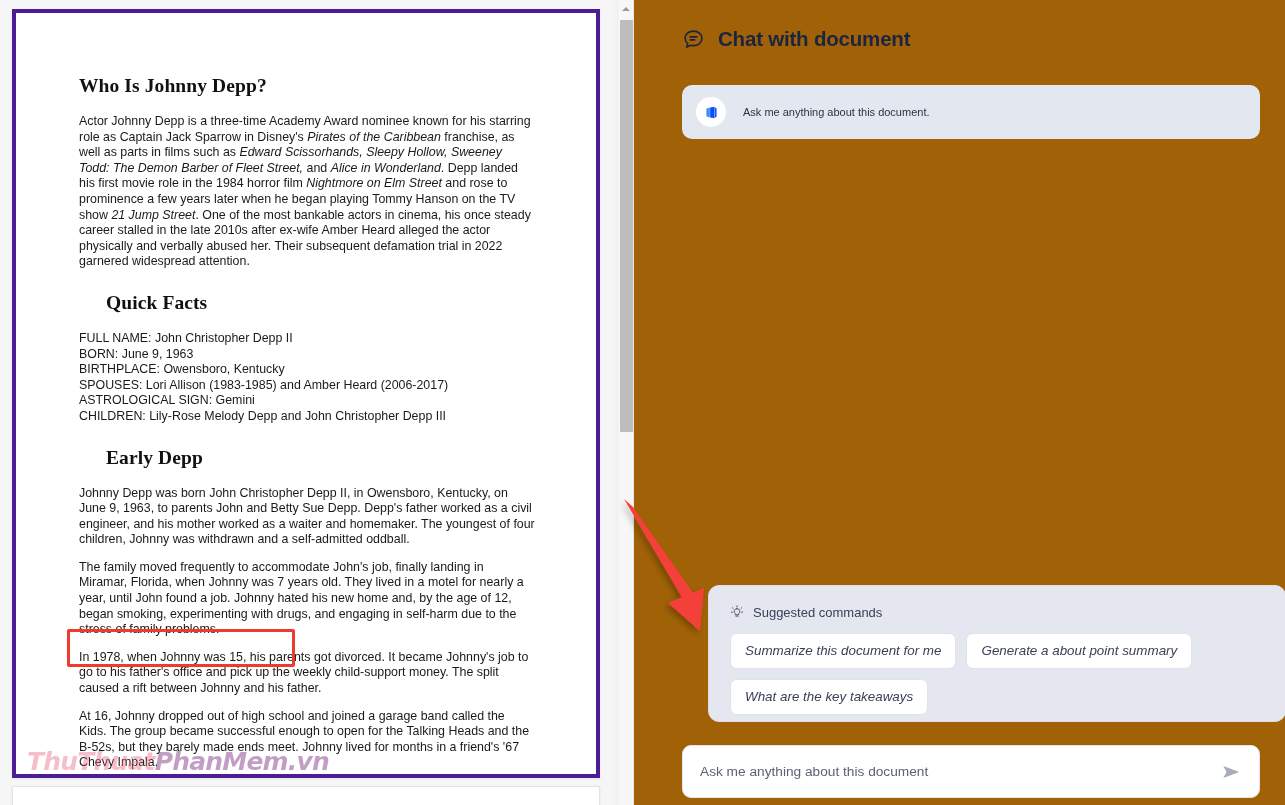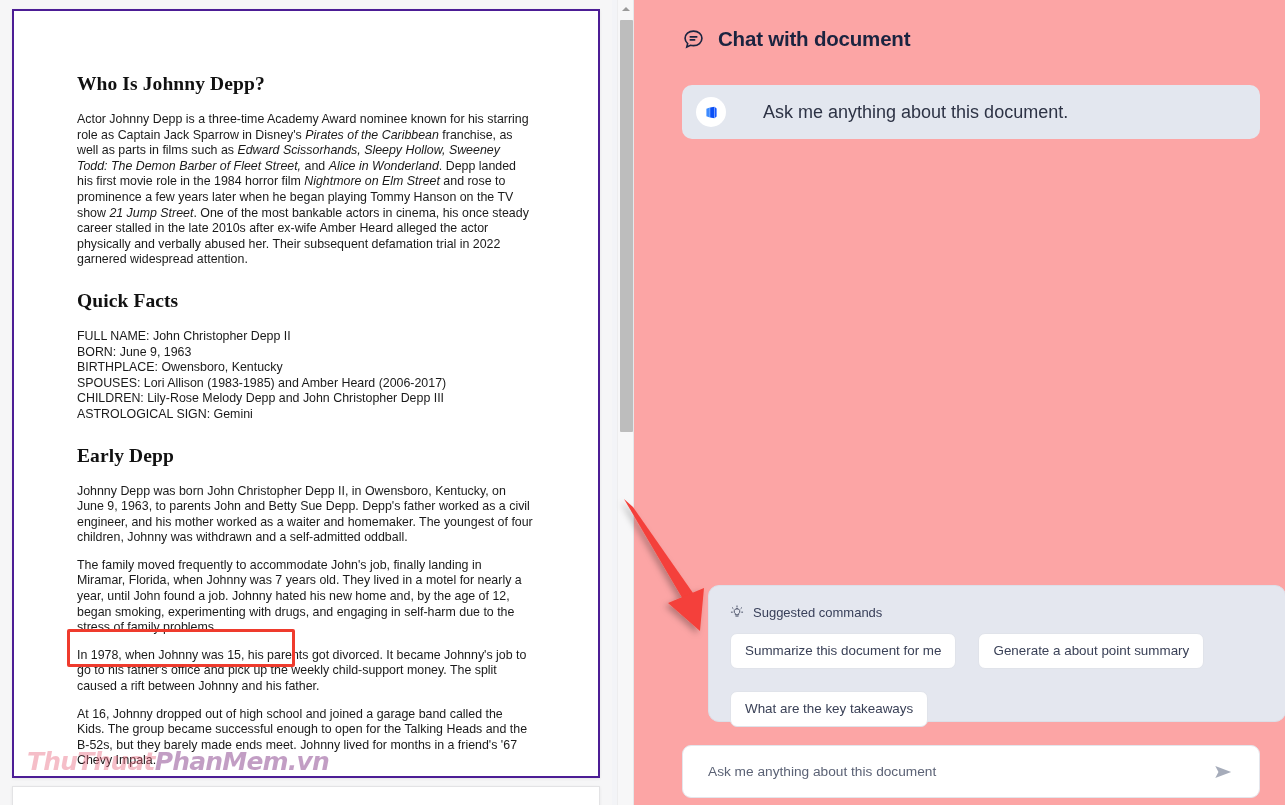--- a/index.html
+++ b/index.html
@@ -12,35 +12,35 @@
   #app { position: relative; width: 1285px; height: 805px; background: #f3f4f7; }
 
   
   .doc-viewer {
     position: absolute; left: 0; top: 0; width: 612px; height: 805px;
     background: #f6f6f7; overflow: hidden;
   }
   .doc-page {
     position: absolute; left: 12px; top: 9px; width: 588px; height: 769px;
     background: #ffffff;
-    border: 2px solid #4c1d95;
+    border: 4px solid #4c1d95;
     box-shadow: 0 1px 3px rgba(0,0,0,0.07);
   }
   .doc-page-next {
     position: absolute; left: 12px; top: 786px; width: 588px; height: 60px;
     background: #ffffff; border: 1px solid #e3e3e5;
     box-shadow: 0 1px 3px rgba(0,0,0,0.07);
   }
   .doc-content { position: absolute; left: 63px; top: 62px; width: 456px; }
   .doc-h1 {
     font-family: "Liberation Serif", serif;
     font-size: 19.5px; font-weight: bold; color: #111111;
     letter-spacing: 0.1px; margin-bottom: 17px;
   }
-  .doc-h1.sub { margin-top: 22px; }
+  .doc-h1.sub { margin-top: 22px; margin-left: 27px; }
   .doc-p {
     font-size: 12.4px; line-height: 15.6px; color: #1a1a1a;
     margin-bottom: 12px; text-align: left;
   }
   .doc-p i { }
   .facts { font-size: 12.4px; line-height: 15.6px; color: #1a1a1a; margin-bottom: 8px; }
   .facts div { white-space: nowrap; }
 
   
   .watermark {
@@ -72,75 +72,75 @@
     background: #bdbdbd; border-radius: 1px;
   }
   .viewer-divider {
     position: absolute; left: 633px; top: 0; width: 1px; height: 805px;
     background: #e6e7ea;
   }
 
   
   .chat-panel {
     position: absolute; left: 634px; top: 0; width: 651px; height: 805px;
-    background: #fca5a5;
+    background: #a16207;
   }
   .chat-header {
     position: absolute; left: 48px; top: 27px;
     display: flex; align-items: center; gap: 13px;
   }
   .chat-header .title {
     font-size: 20.5px; font-weight: bold; color: #1b2440; letter-spacing: -0.2px;
   }
   .bubble-icon { width: 23px; height: 23px; display: block; }
 
   .assistant-msg {
     position: absolute; left: 48px; top: 85px; width: 578px; height: 54px;
     background: #e3e7ef; border-radius: 10px;
     display: flex; align-items: center; padding-left: 14px; gap: 17px;
   }
   .avatar {
     width: 30px; height: 30px; border-radius: 50%; background: #ffffff;
     display: flex; align-items: center; justify-content: center; flex: none;
   }
-  .assistant-msg .text { font-size: 18px; color: #2d3345; margin-left: 20px; }
+  .assistant-msg .text { font-size: 11px; color: #2d3345; }
 
   
   .suggest-box {
     position: absolute; left: 48px; top: 585px; width: 578px; height: 137px;
     background: #e4e7ef; border: 1px solid #dcdfe8; border-radius: 11px; margin-left: 26px;
   }
   .suggest-title {
     position: absolute; left: 21px; top: 19px;
     display: flex; align-items: center; gap: 9px;
   }
   .suggest-title .label { font-size: 13px; color: #39405a; }
   .bulb-icon { width: 14px; height: 15px; display: block; }
   .chips {
     position: absolute; left: 21px; top: 47px; width: 536px;
-    display: flex; flex-wrap: wrap; gap: 22px;
+    display: flex; flex-wrap: wrap; gap: 10px; font-style: italic;
   }
   .chip {
     background: #ffffff; border: 1px solid #e0e3ea; border-radius: 7px;
     font-size: 13.4px; color: #3a4157;
     padding: 9px 14px 10px 14px; line-height: 15px;
     white-space: nowrap; cursor: pointer;
   }
 
   
   .highlight-box {
     position: absolute; left: 67px; top: 629px; width: 228px; height: 38px;
     border: 3px solid #ef3b2d; border-radius: 2px; pointer-events: none;
   }
 
   
   .chat-input {
     position: absolute; left: 48px; top: 745px; width: 578px; height: 53px;
     background: #ffffff; border: 1px solid #e4e6ec; border-radius: 9px;
-    display: flex; align-items: center; padding: 0 25px;
+    display: flex; align-items: center; padding: 0 17px;
   }
   .chat-input input {
     flex: 1; border: none; outline: none; background: transparent;
     font-family: "Liberation Sans", sans-serif; font-size: 13.7px; color: #3c4358;
   }
   .chat-input input::placeholder { color: #5b6275; }
   .send-icon { width: 22px; height: 20px; display: block; cursor: pointer; }
 
   
   .arrow-anno { position: absolute; left: 600px; top: 485px; width: 160px; height: 160px; pointer-events: none; }
@@ -156,22 +156,22 @@
 
         <div class="doc-h1">Who Is Johnny Depp?</div>
         <div class="doc-p">Actor Johnny Depp is a three-time Academy Award nominee known for his starring role as Captain Jack Sparrow in Disney's <i>Pirates of the Caribbean</i> franchise, as well as parts in films such as <i>Edward Scissorhands, Sleepy Hollow, Sweeney Todd: The Demon Barber of Fleet Street,</i> and <i>Alice in Wonderland</i>. Depp landed his first movie role in the 1984 horror film <i>Nightmore on Elm Street</i> and rose to prominence a few years later when he began playing Tommy Hanson on the TV show <i>21 Jump Street</i>. One of the most bankable actors in cinema, his once steady career stalled in the late 2010s after ex-wife Amber Heard alleged the actor physically and verbally abused her. Their subsequent defamation trial in 2022 garnered widespread attention.</div>
 
         <div class="doc-h1 sub">Quick Facts</div>
         <div class="facts">
           <div>FULL NAME: John Christopher Depp II</div>
           <div>BORN: June 9, 1963</div>
           <div>BIRTHPLACE: Owensboro, Kentucky</div>
           <div>SPOUSES: Lori Allison (1983-1985) and Amber Heard (2006-2017)</div>
+          <div>ASTROLOGICAL SIGN: Gemini</div>
           <div>CHILDREN: Lily-Rose Melody Depp and John Christopher Depp III</div>
-          <div>ASTROLOGICAL SIGN: Gemini</div>
         </div>
 
         <div class="doc-h1 sub">Early Depp</div>
         <div class="doc-p">Johnny Depp was born John Christopher Depp II, in Owensboro, Kentucky, on June 9, 1963, to parents John and Betty Sue Depp. Depp's father worked as a civil engineer, and his mother worked as a waiter and homemaker. The youngest of four children, Johnny was withdrawn and a self-admitted oddball.</div>
         <div class="doc-p">The family moved frequently to accommodate John's job, finally landing in Miramar, Florida, when Johnny was 7 years old. They lived in a motel for nearly a year, until John found a job. Johnny hated his new home and, by the age of 12, began smoking, experimenting with drugs, and engaging in self-harm due to the stress of family problems.</div>
         <div class="doc-p">In 1978, when Johnny was 15, his parents got divorced. It became Johnny's job to go to his father's office and pick up the weekly child-support money. The split caused a rift between Johnny and his father.</div>
         <div class="doc-p">At 16, Johnny dropped out of high school and joined a garage band called the Kids. The group became successful enough to open for the Talking Heads and the B-52s, but they barely made ends meet. Johnny lived for months in a friend's '67 Chevy Impala.</div>
       </div>
     </div>
 

